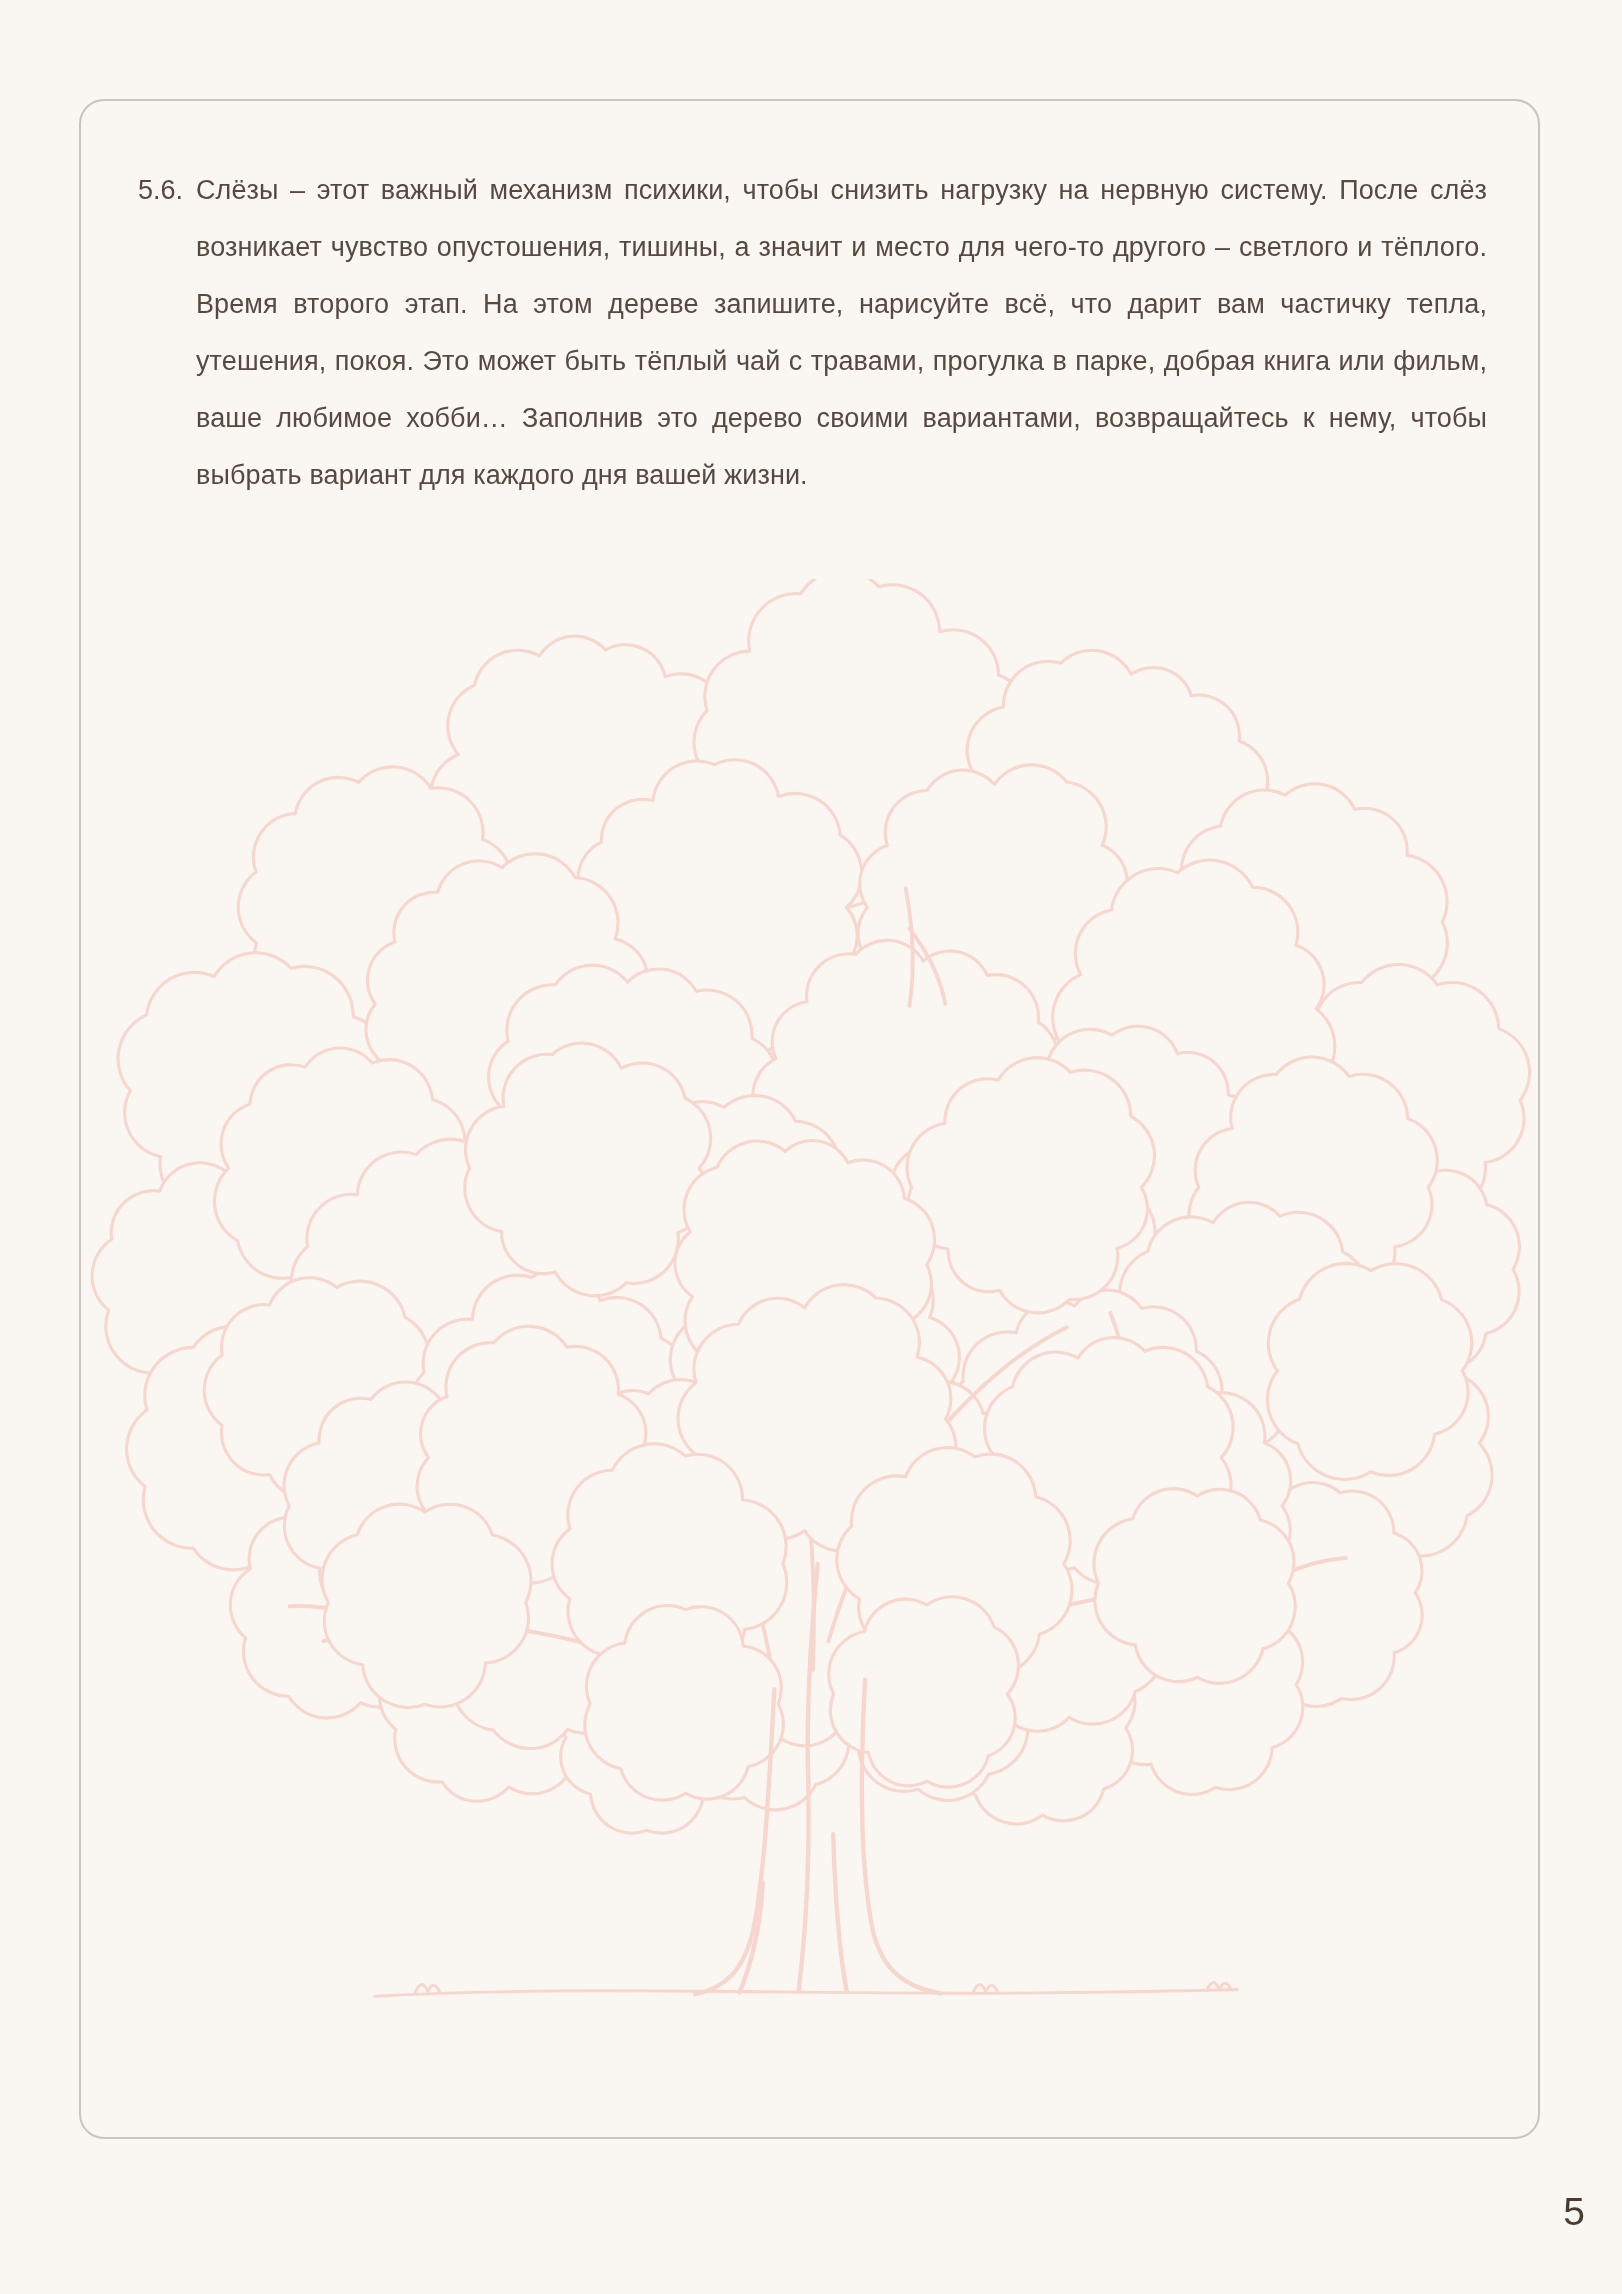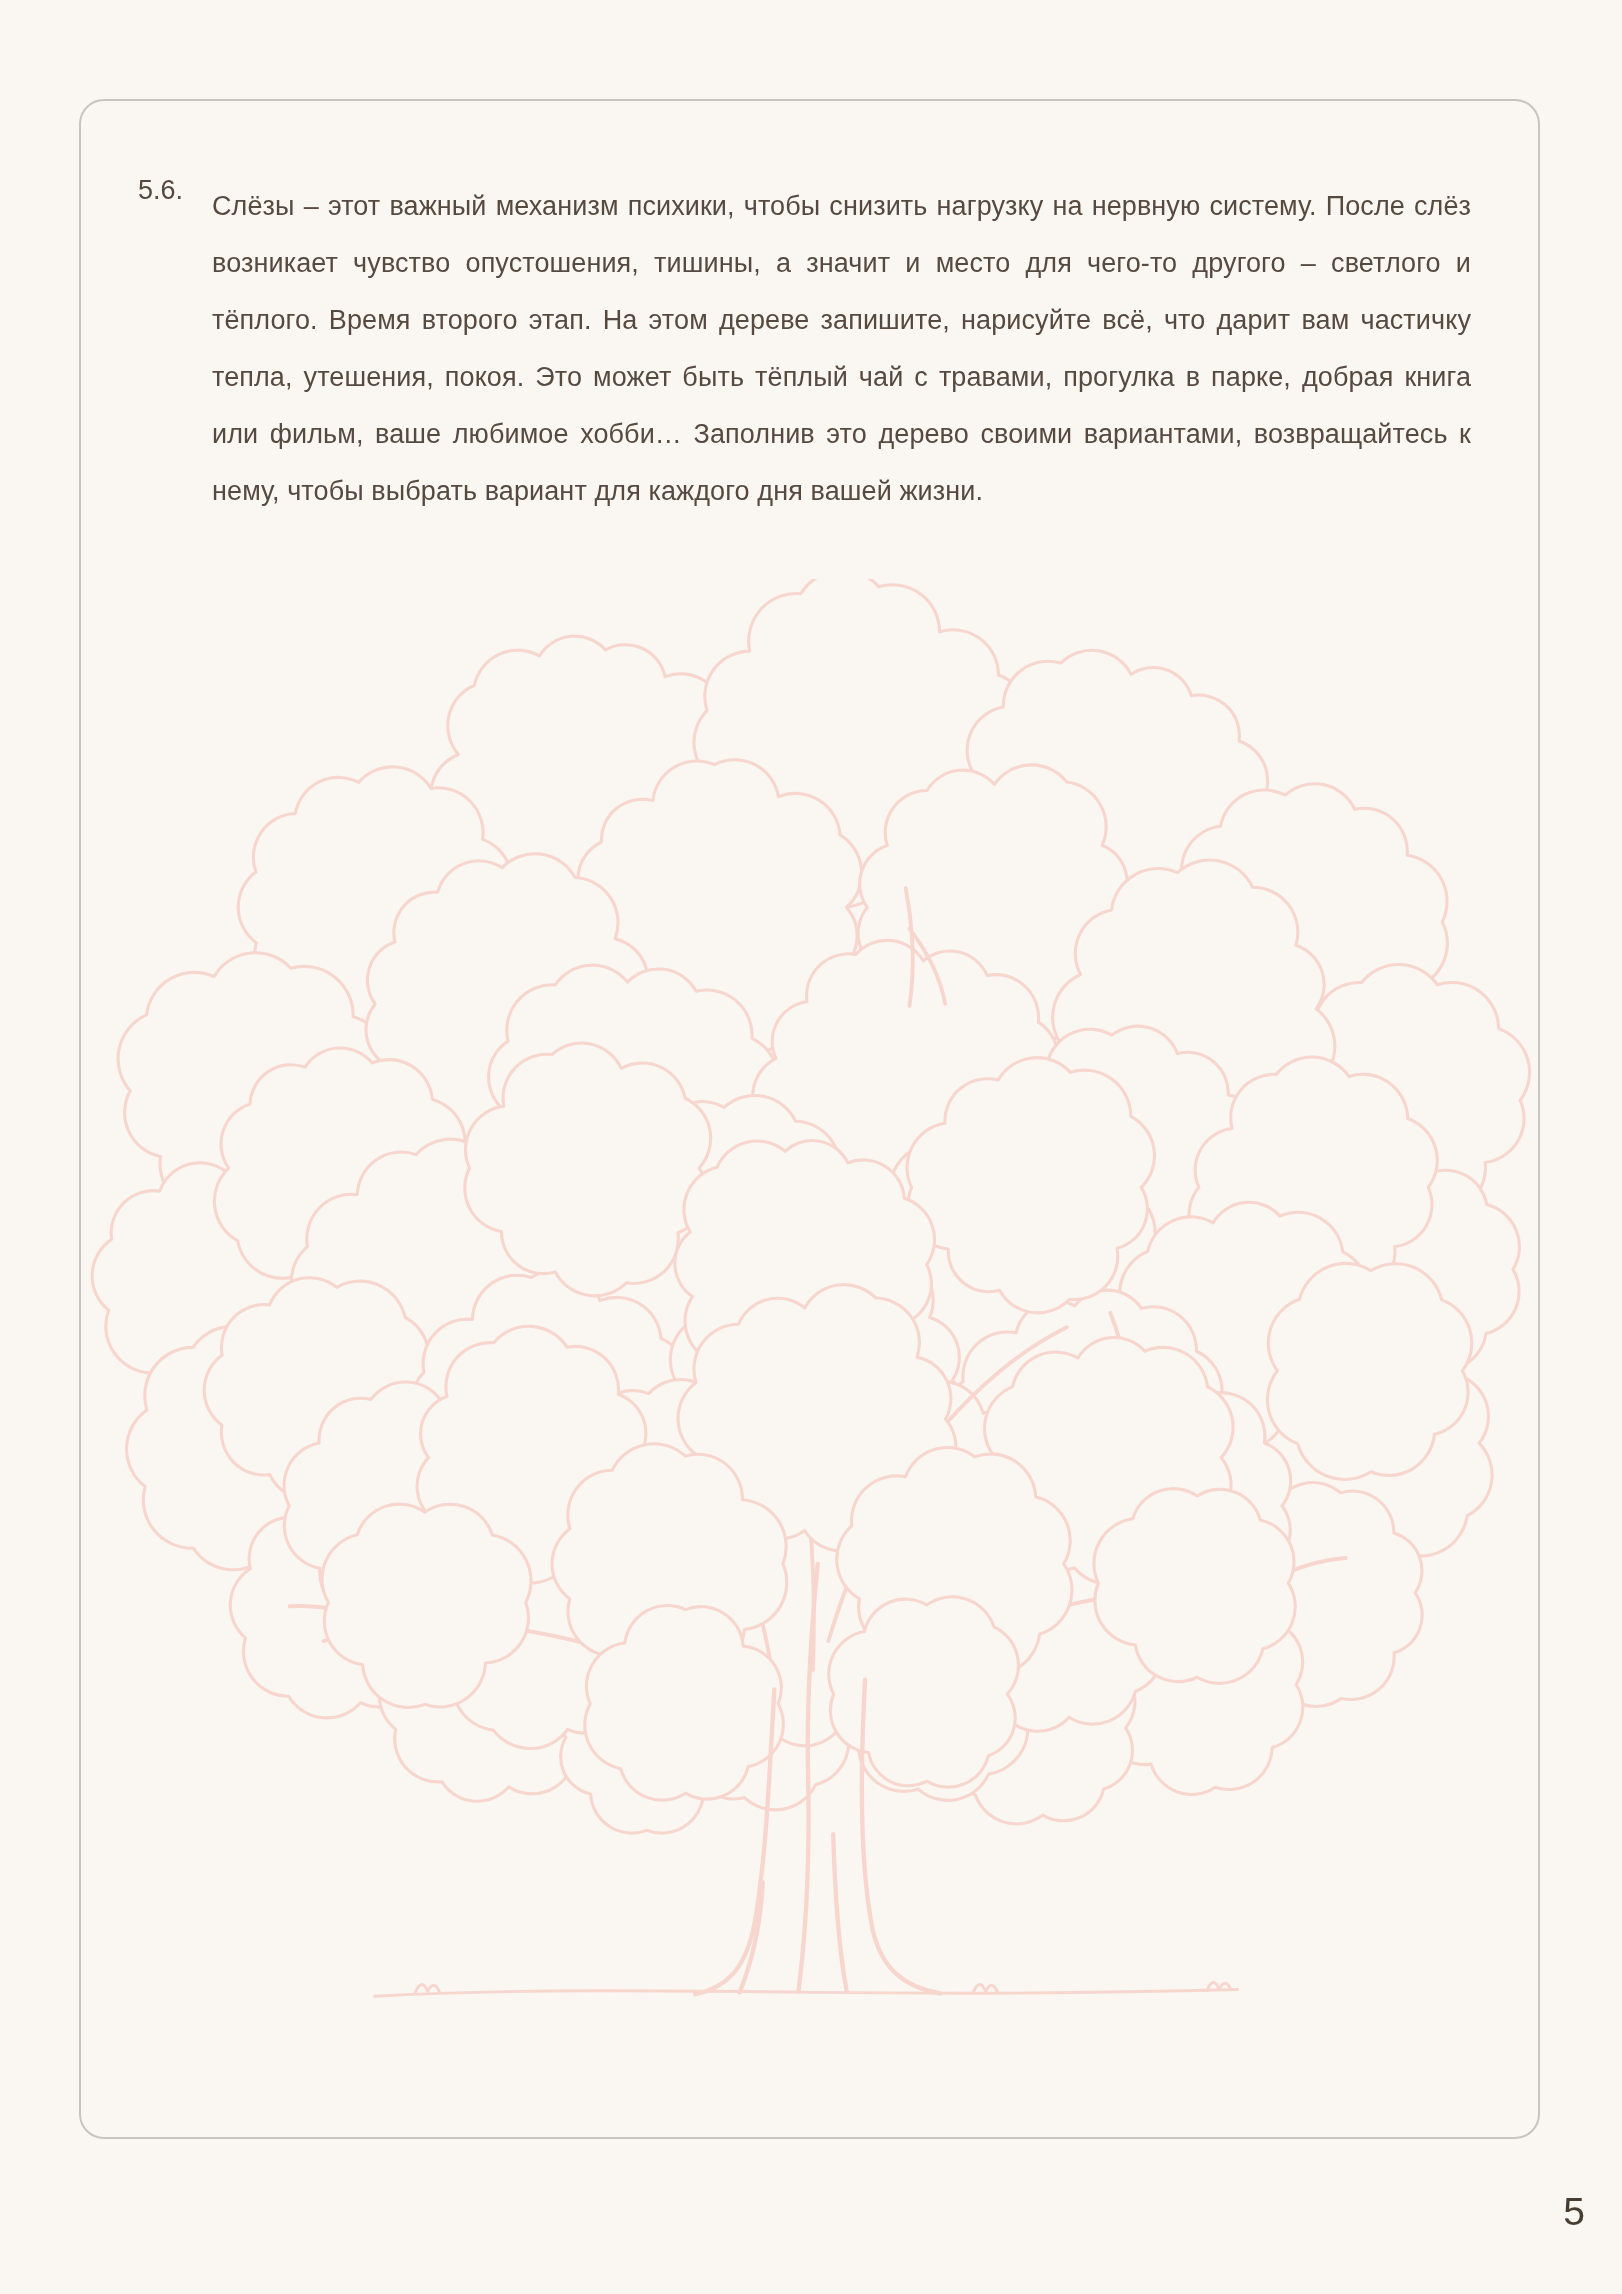--- a/index.html
+++ b/index.html
@@ -33,21 +33,21 @@
     align-items:flex-start;
   }
   .task .marker{
     flex:0 0 58px;
     font-size:27px;
     line-height:57px;
     white-space:nowrap;
   }
   .task .task-text{
     flex:1;
-    margin:16px;
+    margin:0;
     font-size:27px;
     line-height:57px;
     text-align:justify;
     letter-spacing:0.1px;
   }
   .tree-wrap{
     position:absolute;
     left:87px;top:579px;
     width:1448px;height:1458px;
   }

